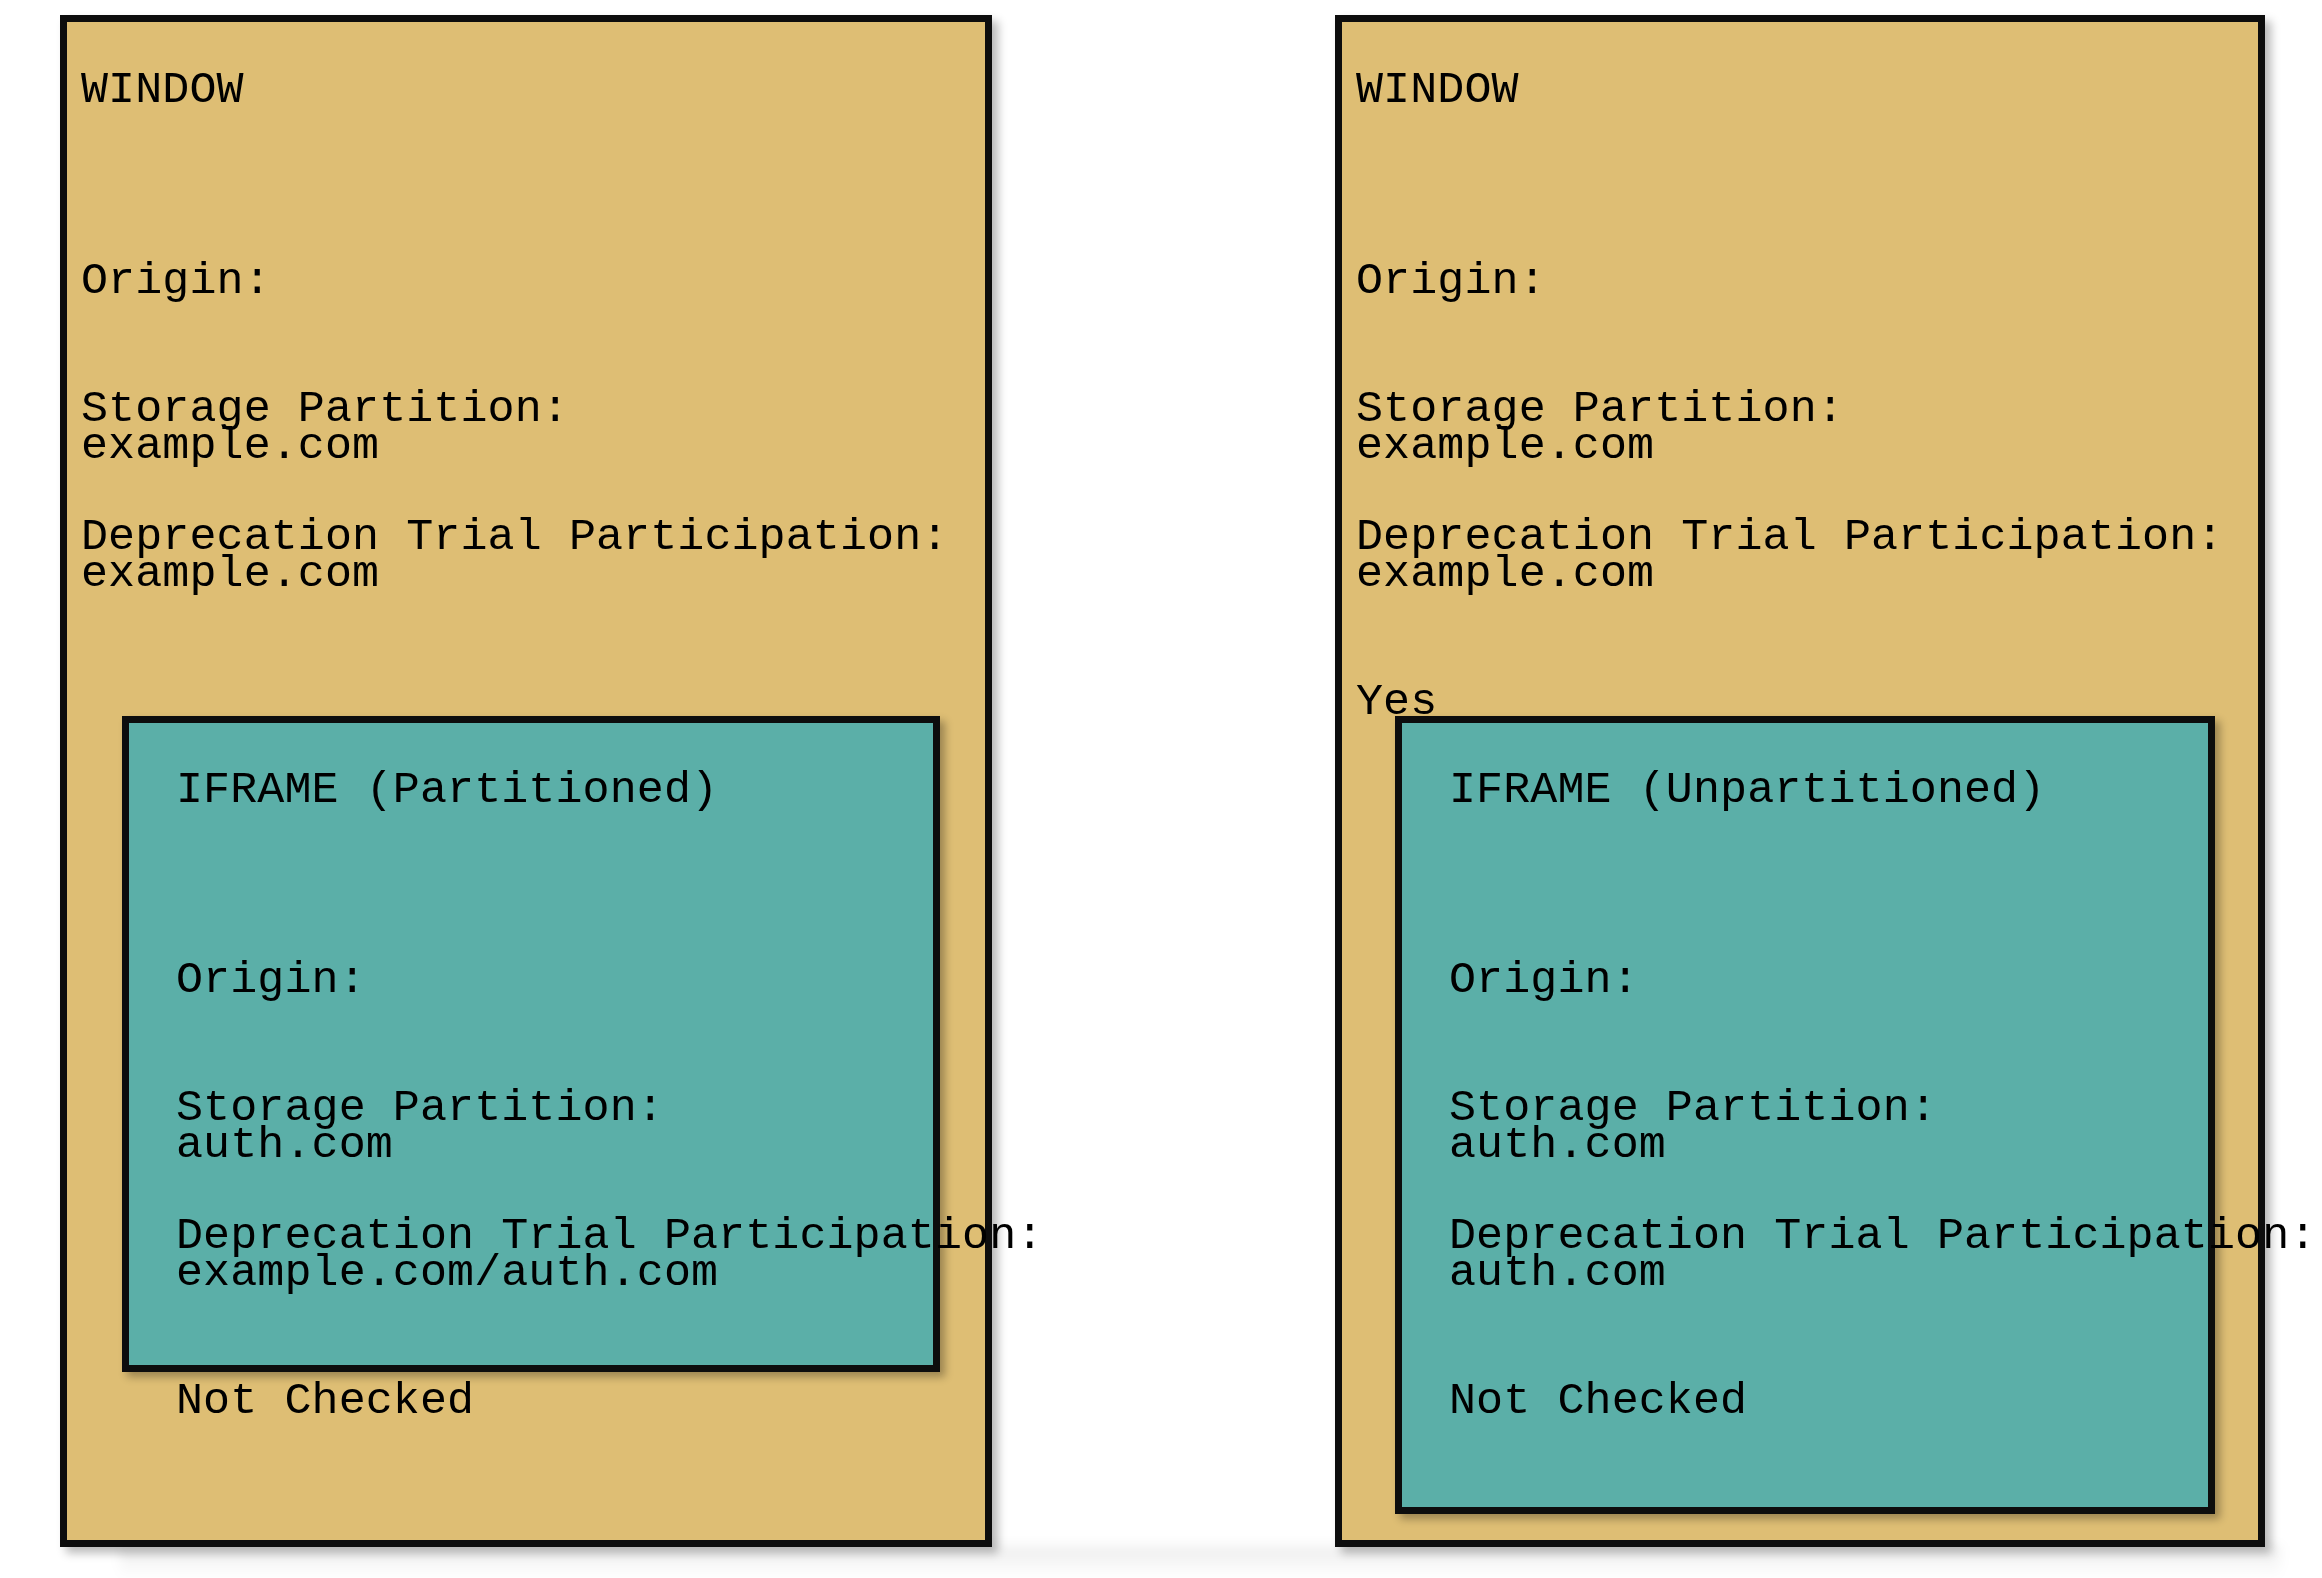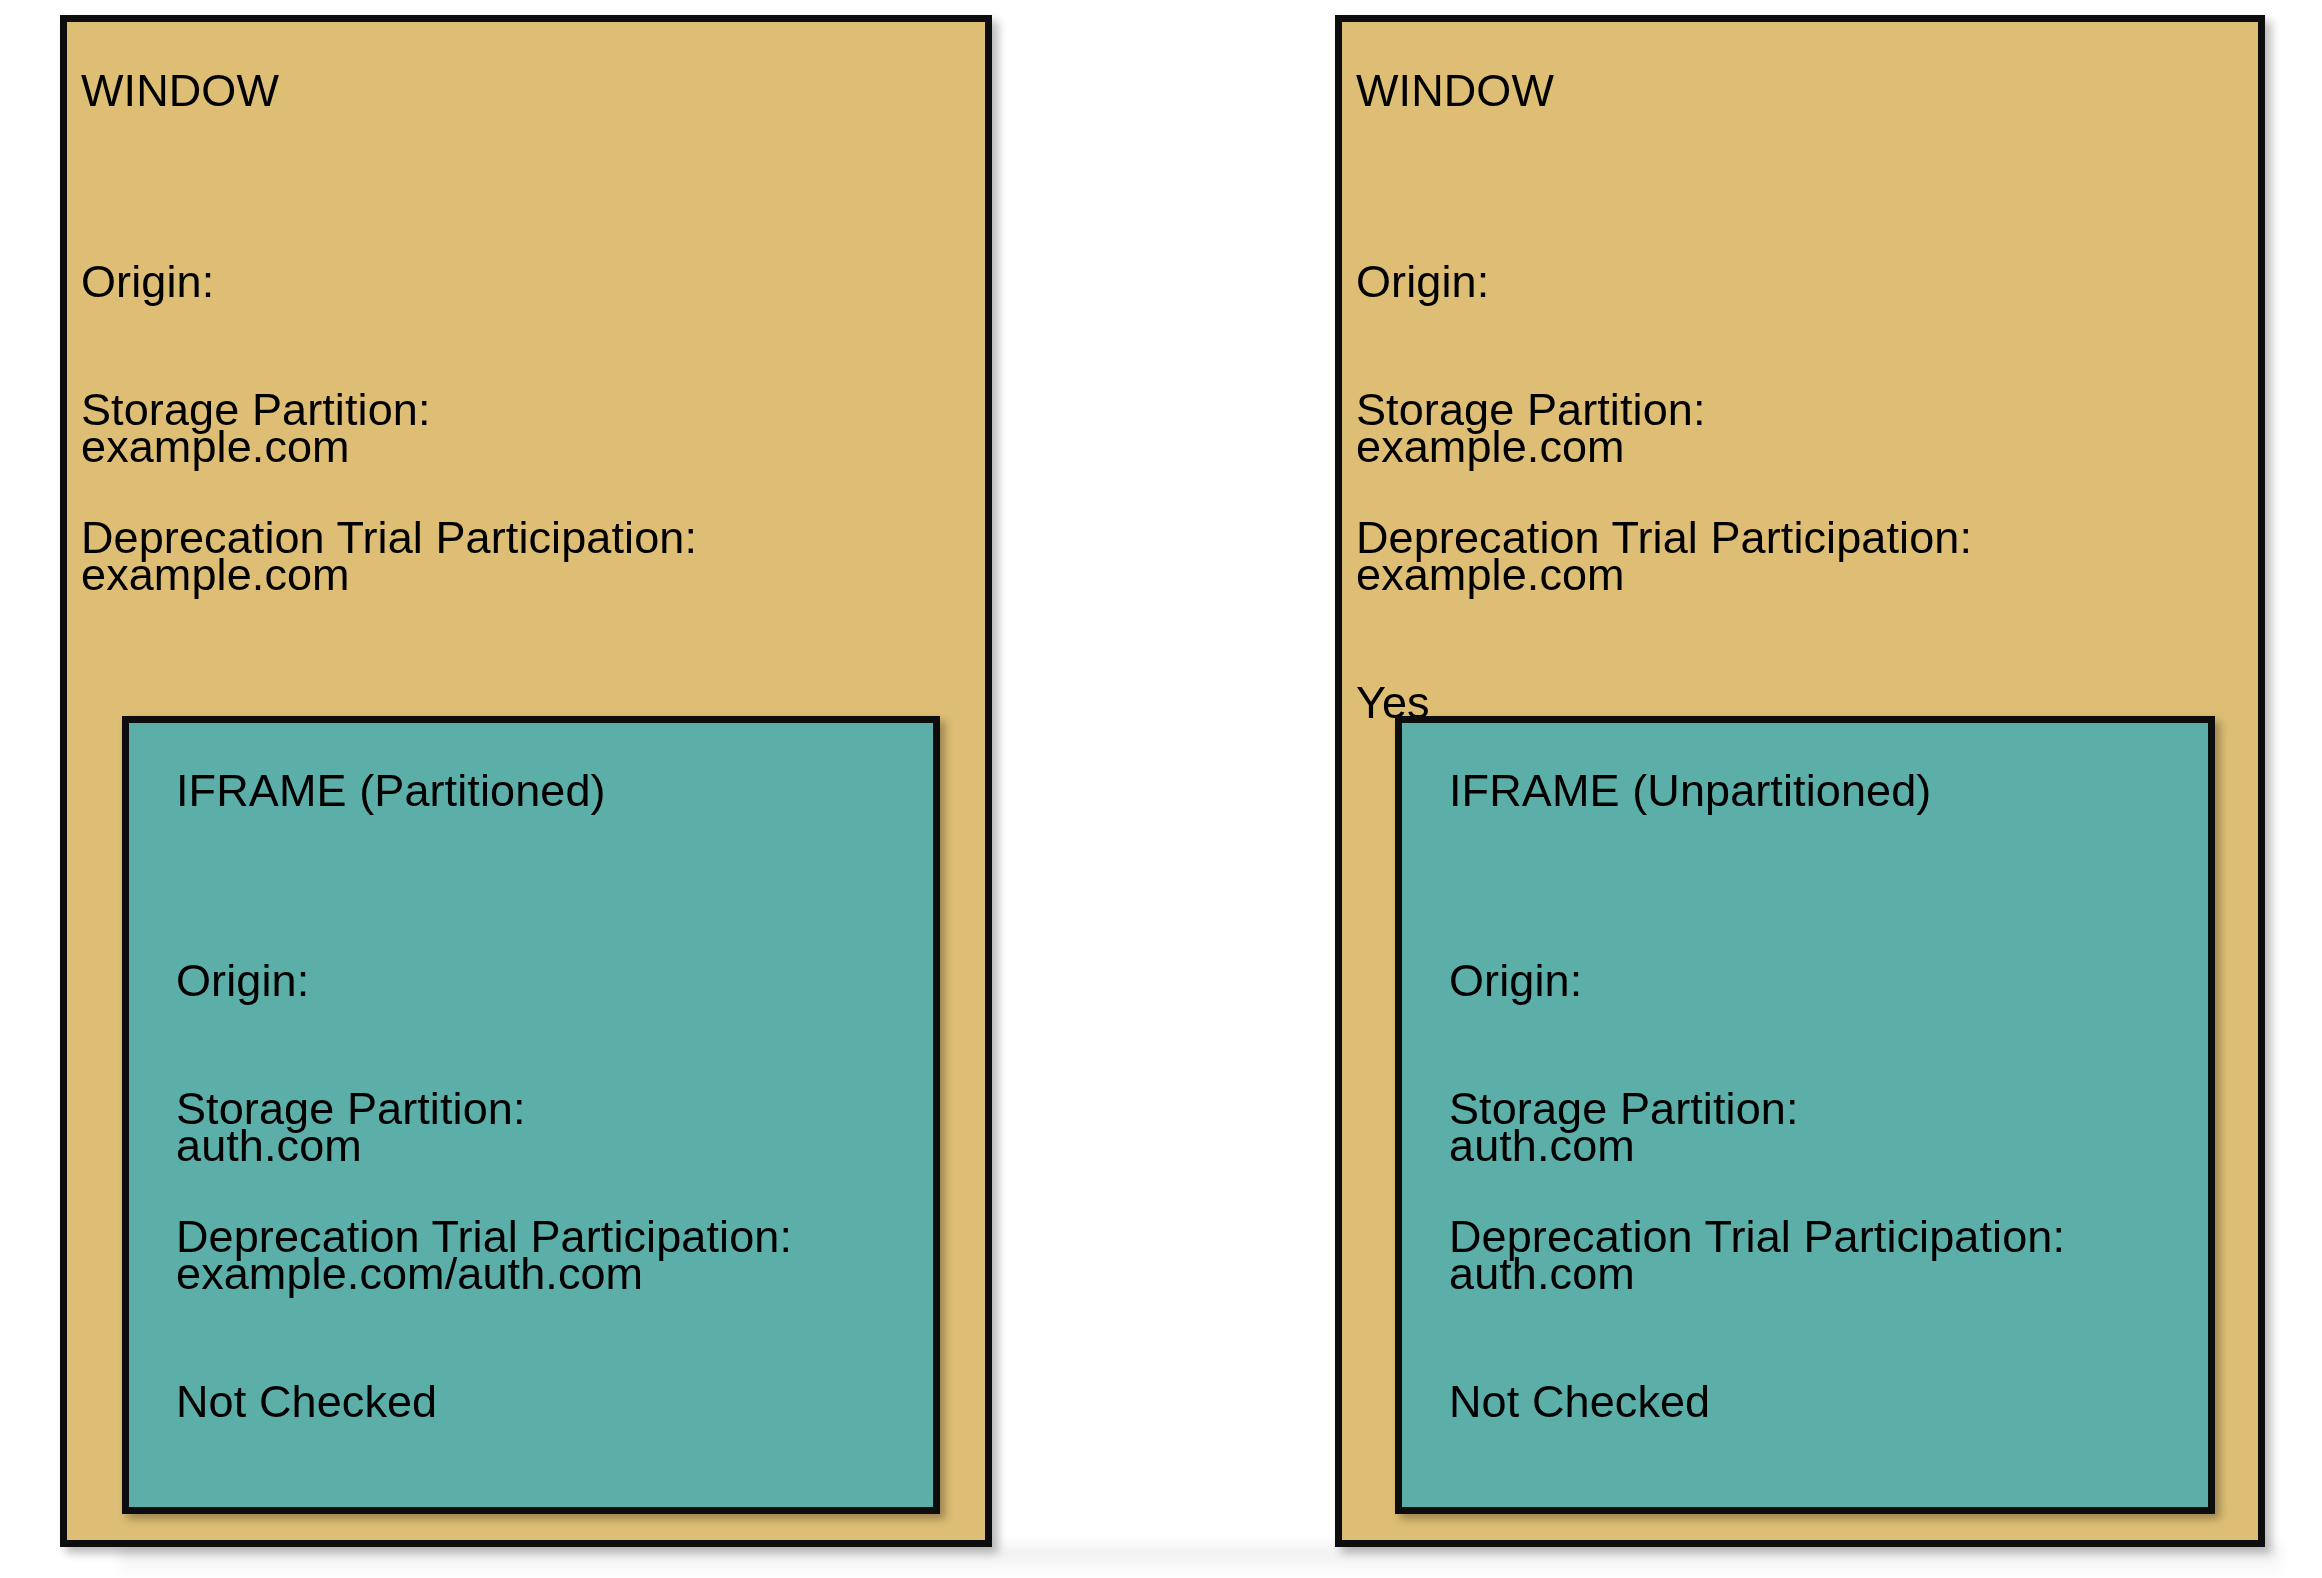--- a/index.html
+++ b/index.html
@@ -33,34 +33,35 @@
     filter: blur(6px);
     pointer-events: none;
   }
 
   .window-box {
     position: absolute;
     box-sizing: border-box;
     background: #debe74;
     border: 7px solid #0d0d0d;
     box-shadow: 6px 6px 9px rgba(0,0,0,0.28);
+    font-family: Liberation Mono, monospace;
   }
 
   .iframe-box {
     position: absolute;
     box-sizing: border-box;
     background: #5bafa8;
     border: 7px solid #0d0d0d;
     box-shadow: 5px 5px 8px rgba(0,0,0,0.30);
   }
 
   .panel-left  { left: 60px;   top: 15px; width: 932px;  height: 1532px; }
   .panel-right { left: 1335px; top: 15px; width: 930px;  height: 1532px; }
 
-  .iframe-left  { left: 55px; top: 694px; width: 818px; height: 798px; }
+  .iframe-left  { left: 55px; top: 694px; width: 818px; height: 656px; }
   .iframe-right { left: 53px; top: 694px; width: 820px; height: 798px; padding-left: 8px; }
 
   .txt {
     position: absolute;
     color: #000000;
     font-size: 45px;
     line-height: 55px;
     white-space: pre;
     letter-spacing: 0.1px;
   }

